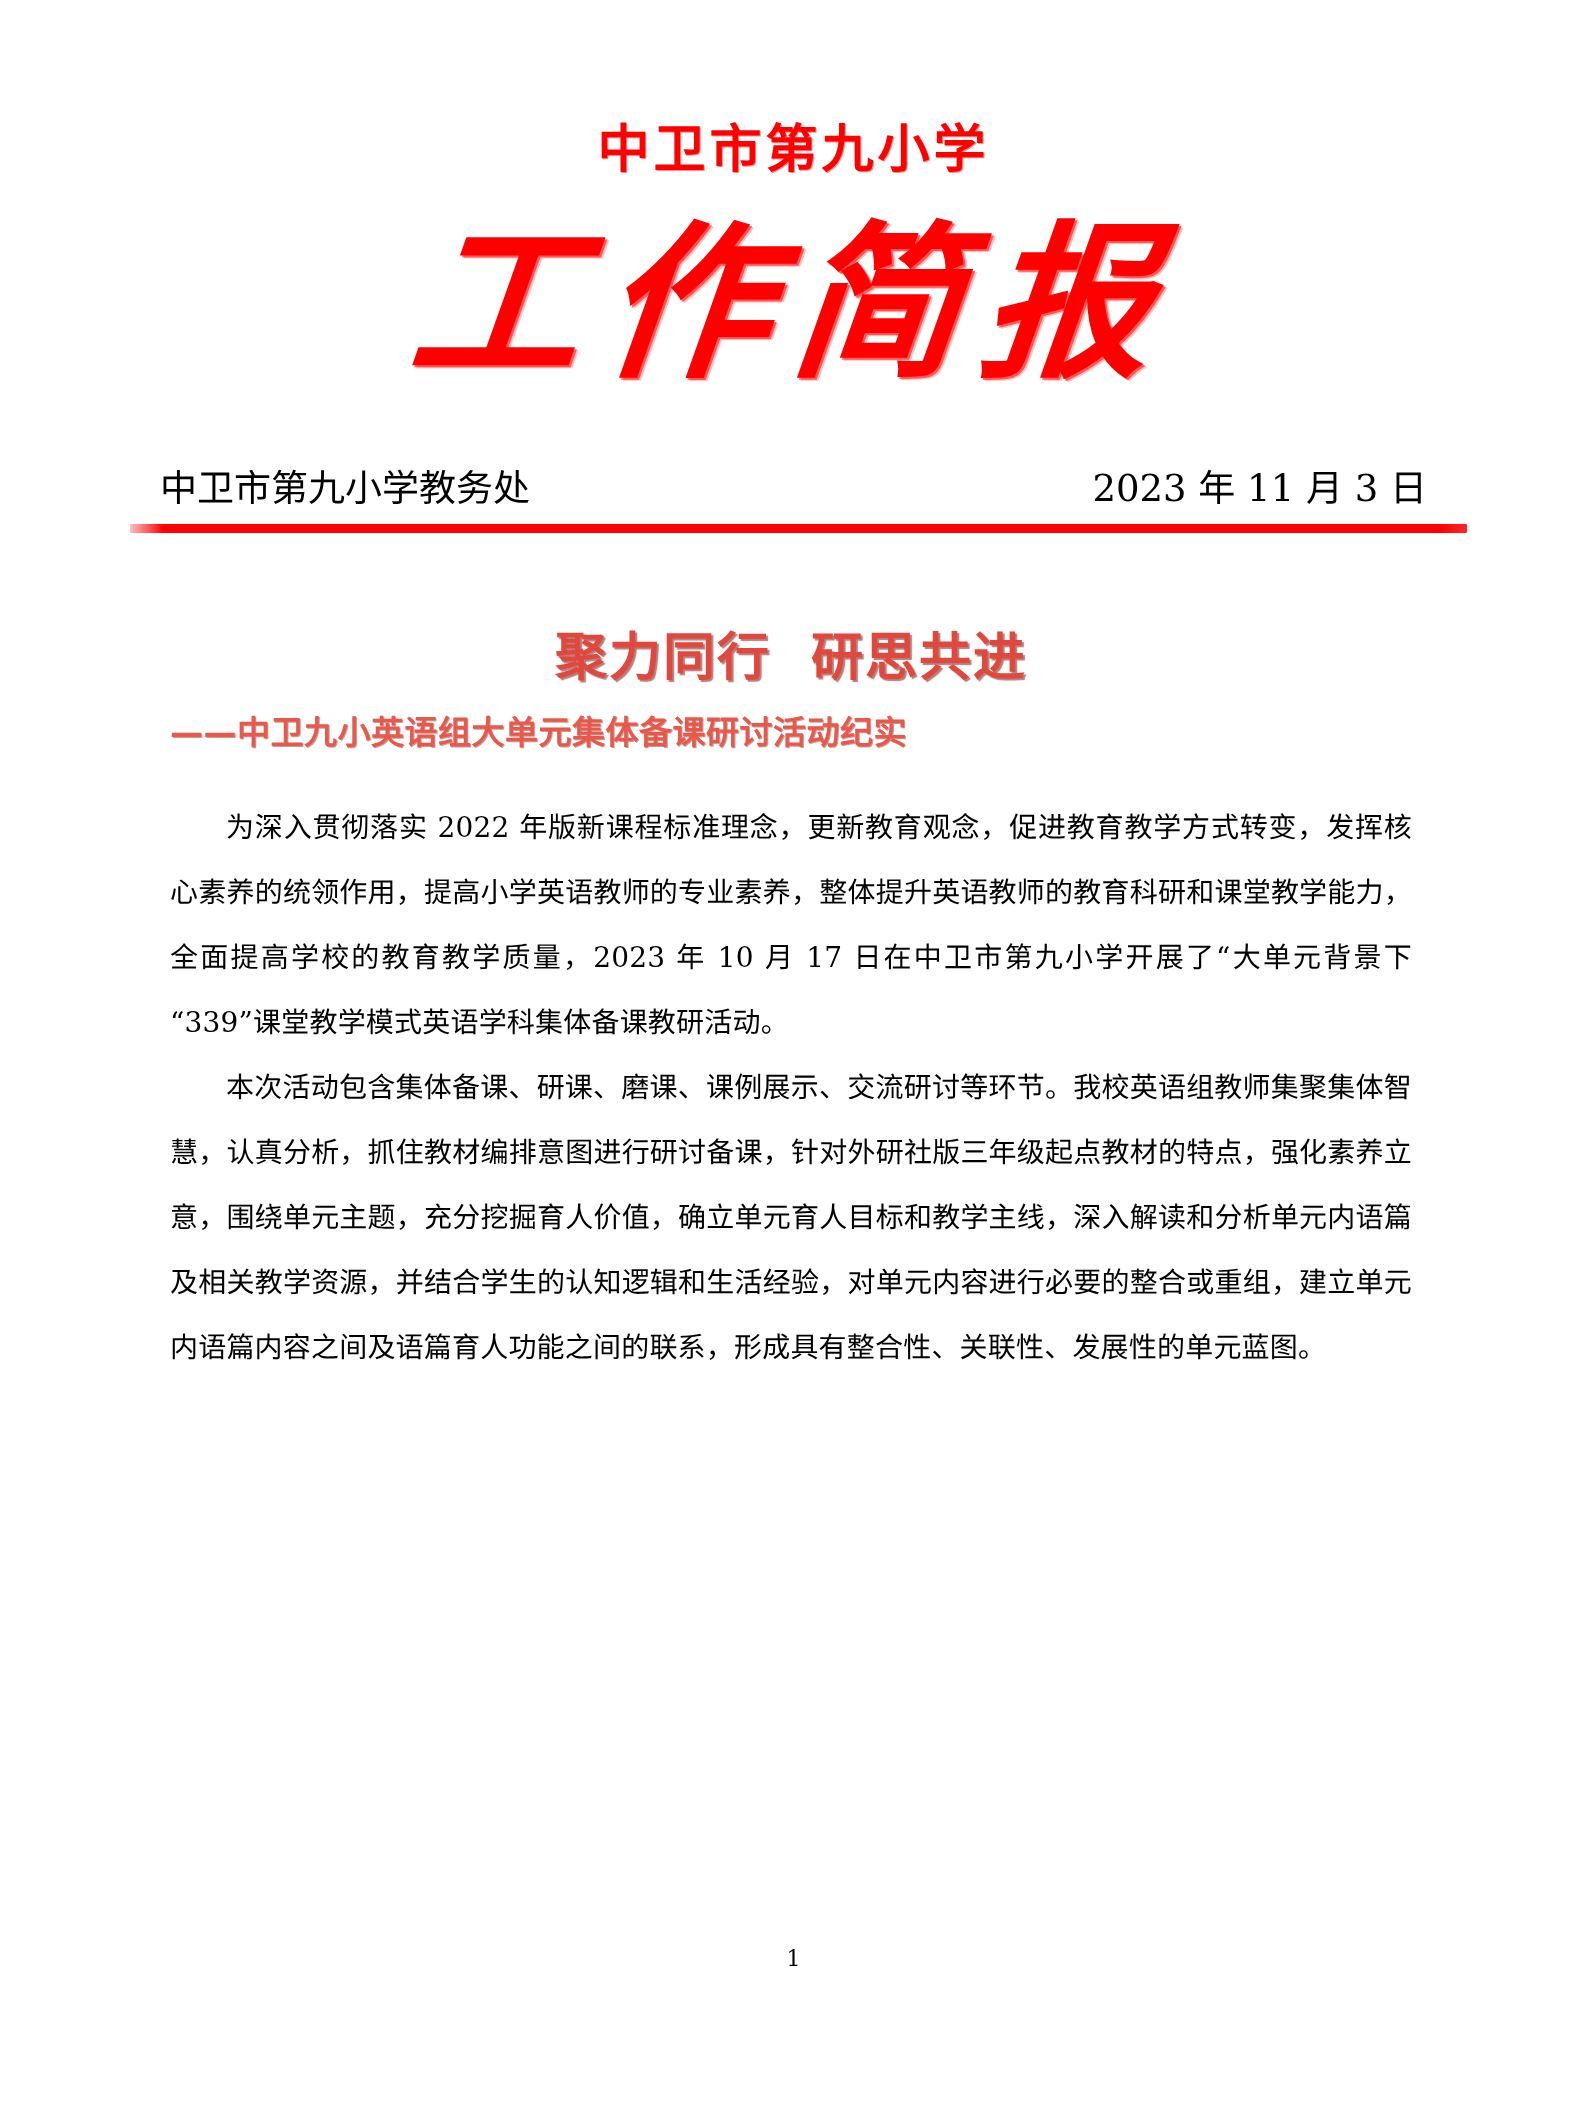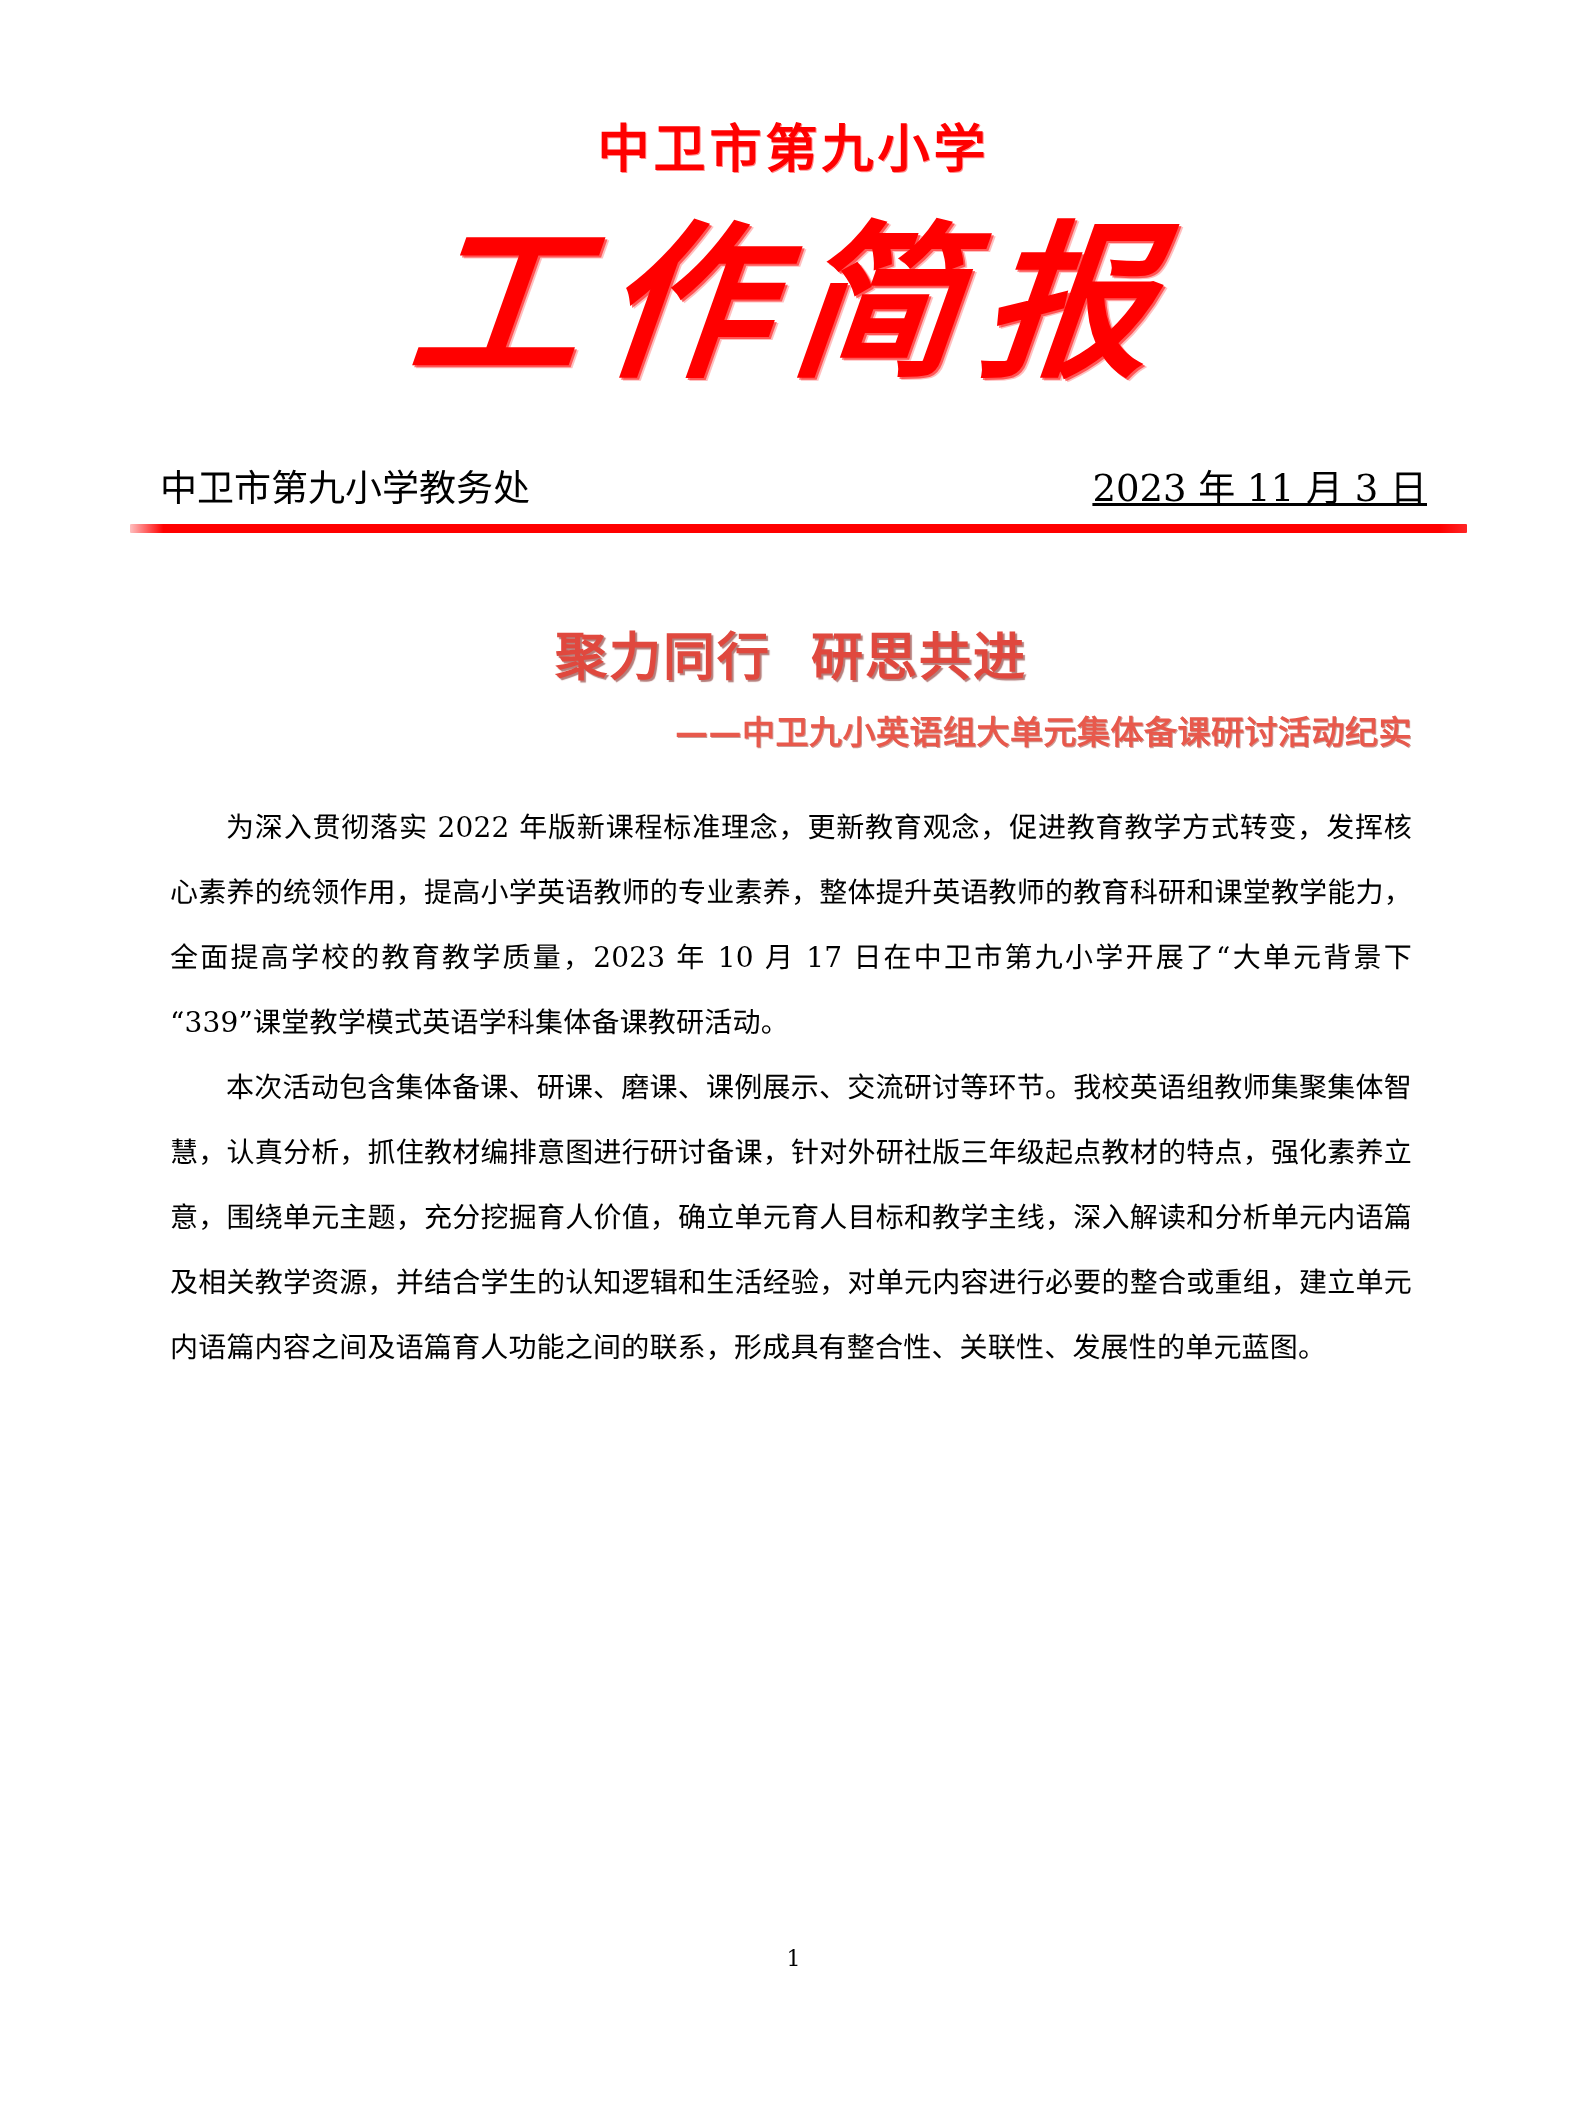--- a/index.html
+++ b/index.html
@@ -71,21 +71,20 @@
   .byline-issuer,
   .byline-date {
     font-family: "DejaVu Serif", "Liberation Serif", serif;
     font-size: 37px;
     line-height: 1.35;
     color: #000000;
     white-space: nowrap;
   }
   .byline-date {
     margin-right: 12px;
-    text-decoration: underline;
   }
   .red-rule {
     margin-top: 10px;
     height: 9px;
     background: linear-gradient(90deg,
         rgba(255,0,0,0.25) 0%,
         #FF0000 2.5%,
         #FF0000 98%,
         rgba(255,0,0,0.85) 100%);
     border-radius: 1px;
@@ -102,21 +101,21 @@
     font-weight: 700;
     font-size: 52px;
     line-height: 1.25;
     letter-spacing: 2px;
     color: #E0483E;
     text-shadow: 2px 2px 1px rgba(120,20,15,0.55);
     white-space: pre;
   }
   .article-subtitle {
     margin: 22px 0 0 0;
-    text-align: right;
+    text-align: left;
     font-family: "DejaVu Sans", "Liberation Sans", sans-serif;
     font-weight: 700;
     font-size: 33px;
     line-height: 1.3;
     letter-spacing: 0.5px;
     color: #E8594C;
     text-shadow: 1px 1px 0 rgba(140,35,25,0.45);
     white-space: nowrap;
   }
 

